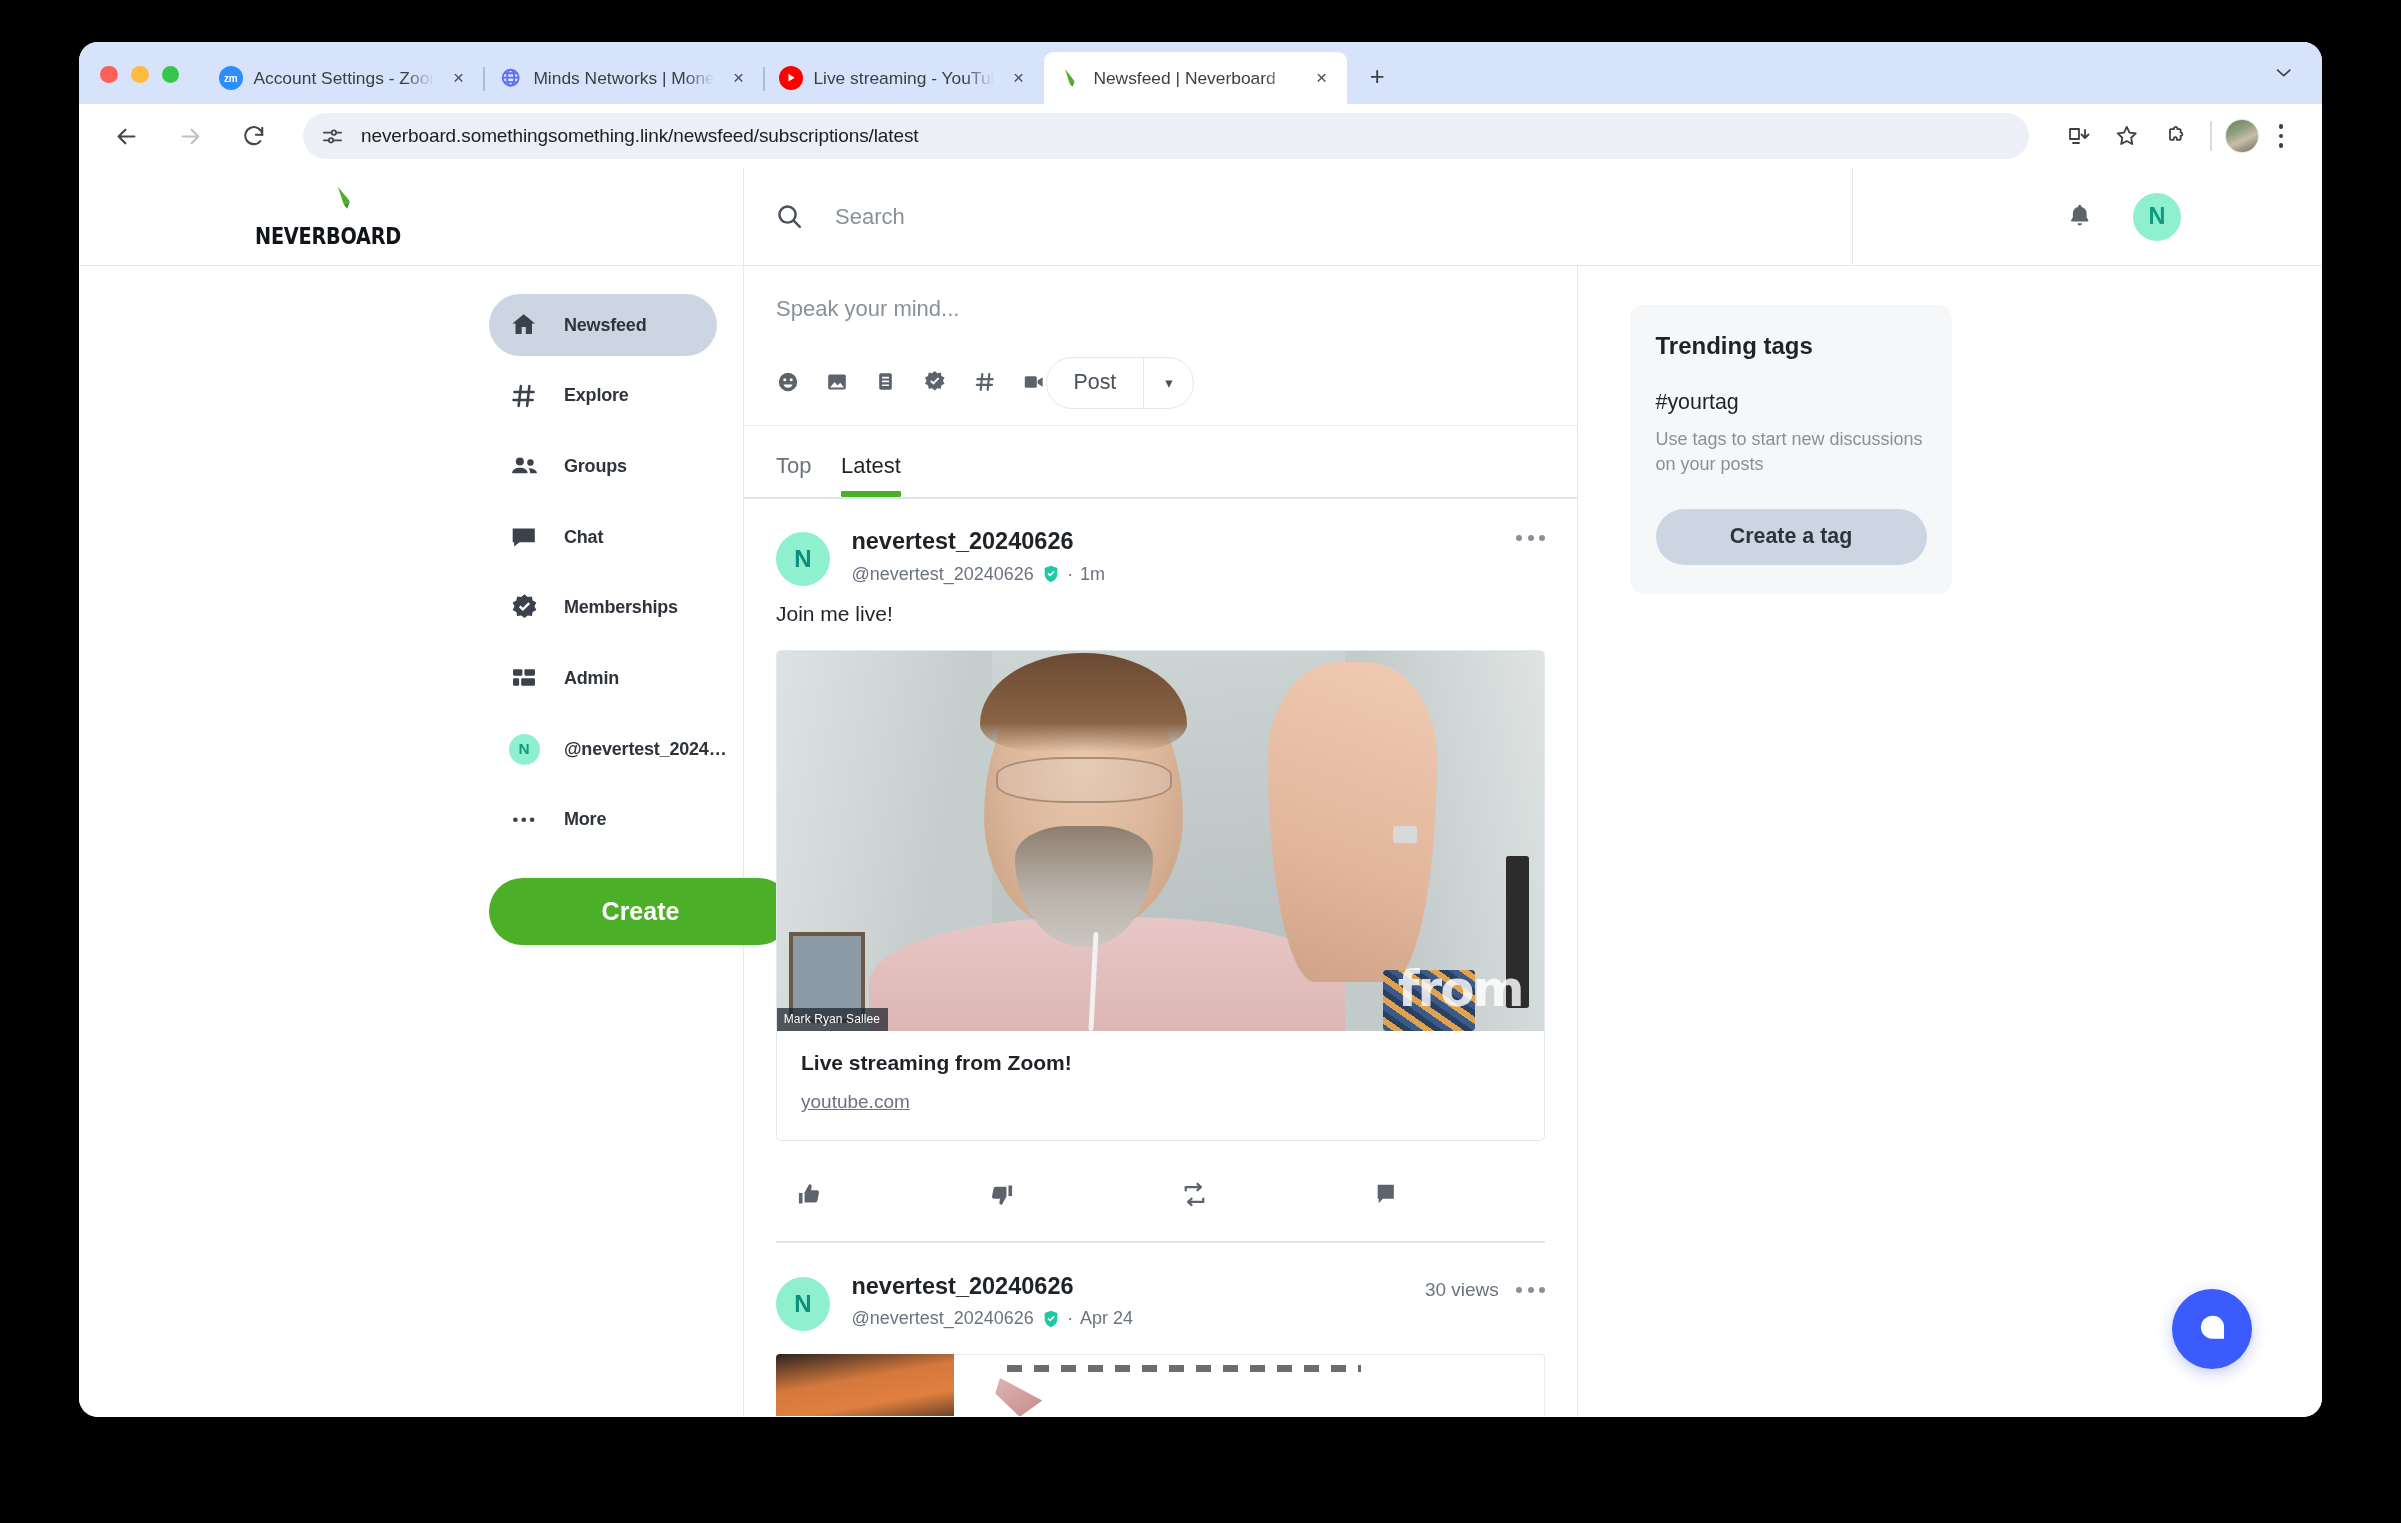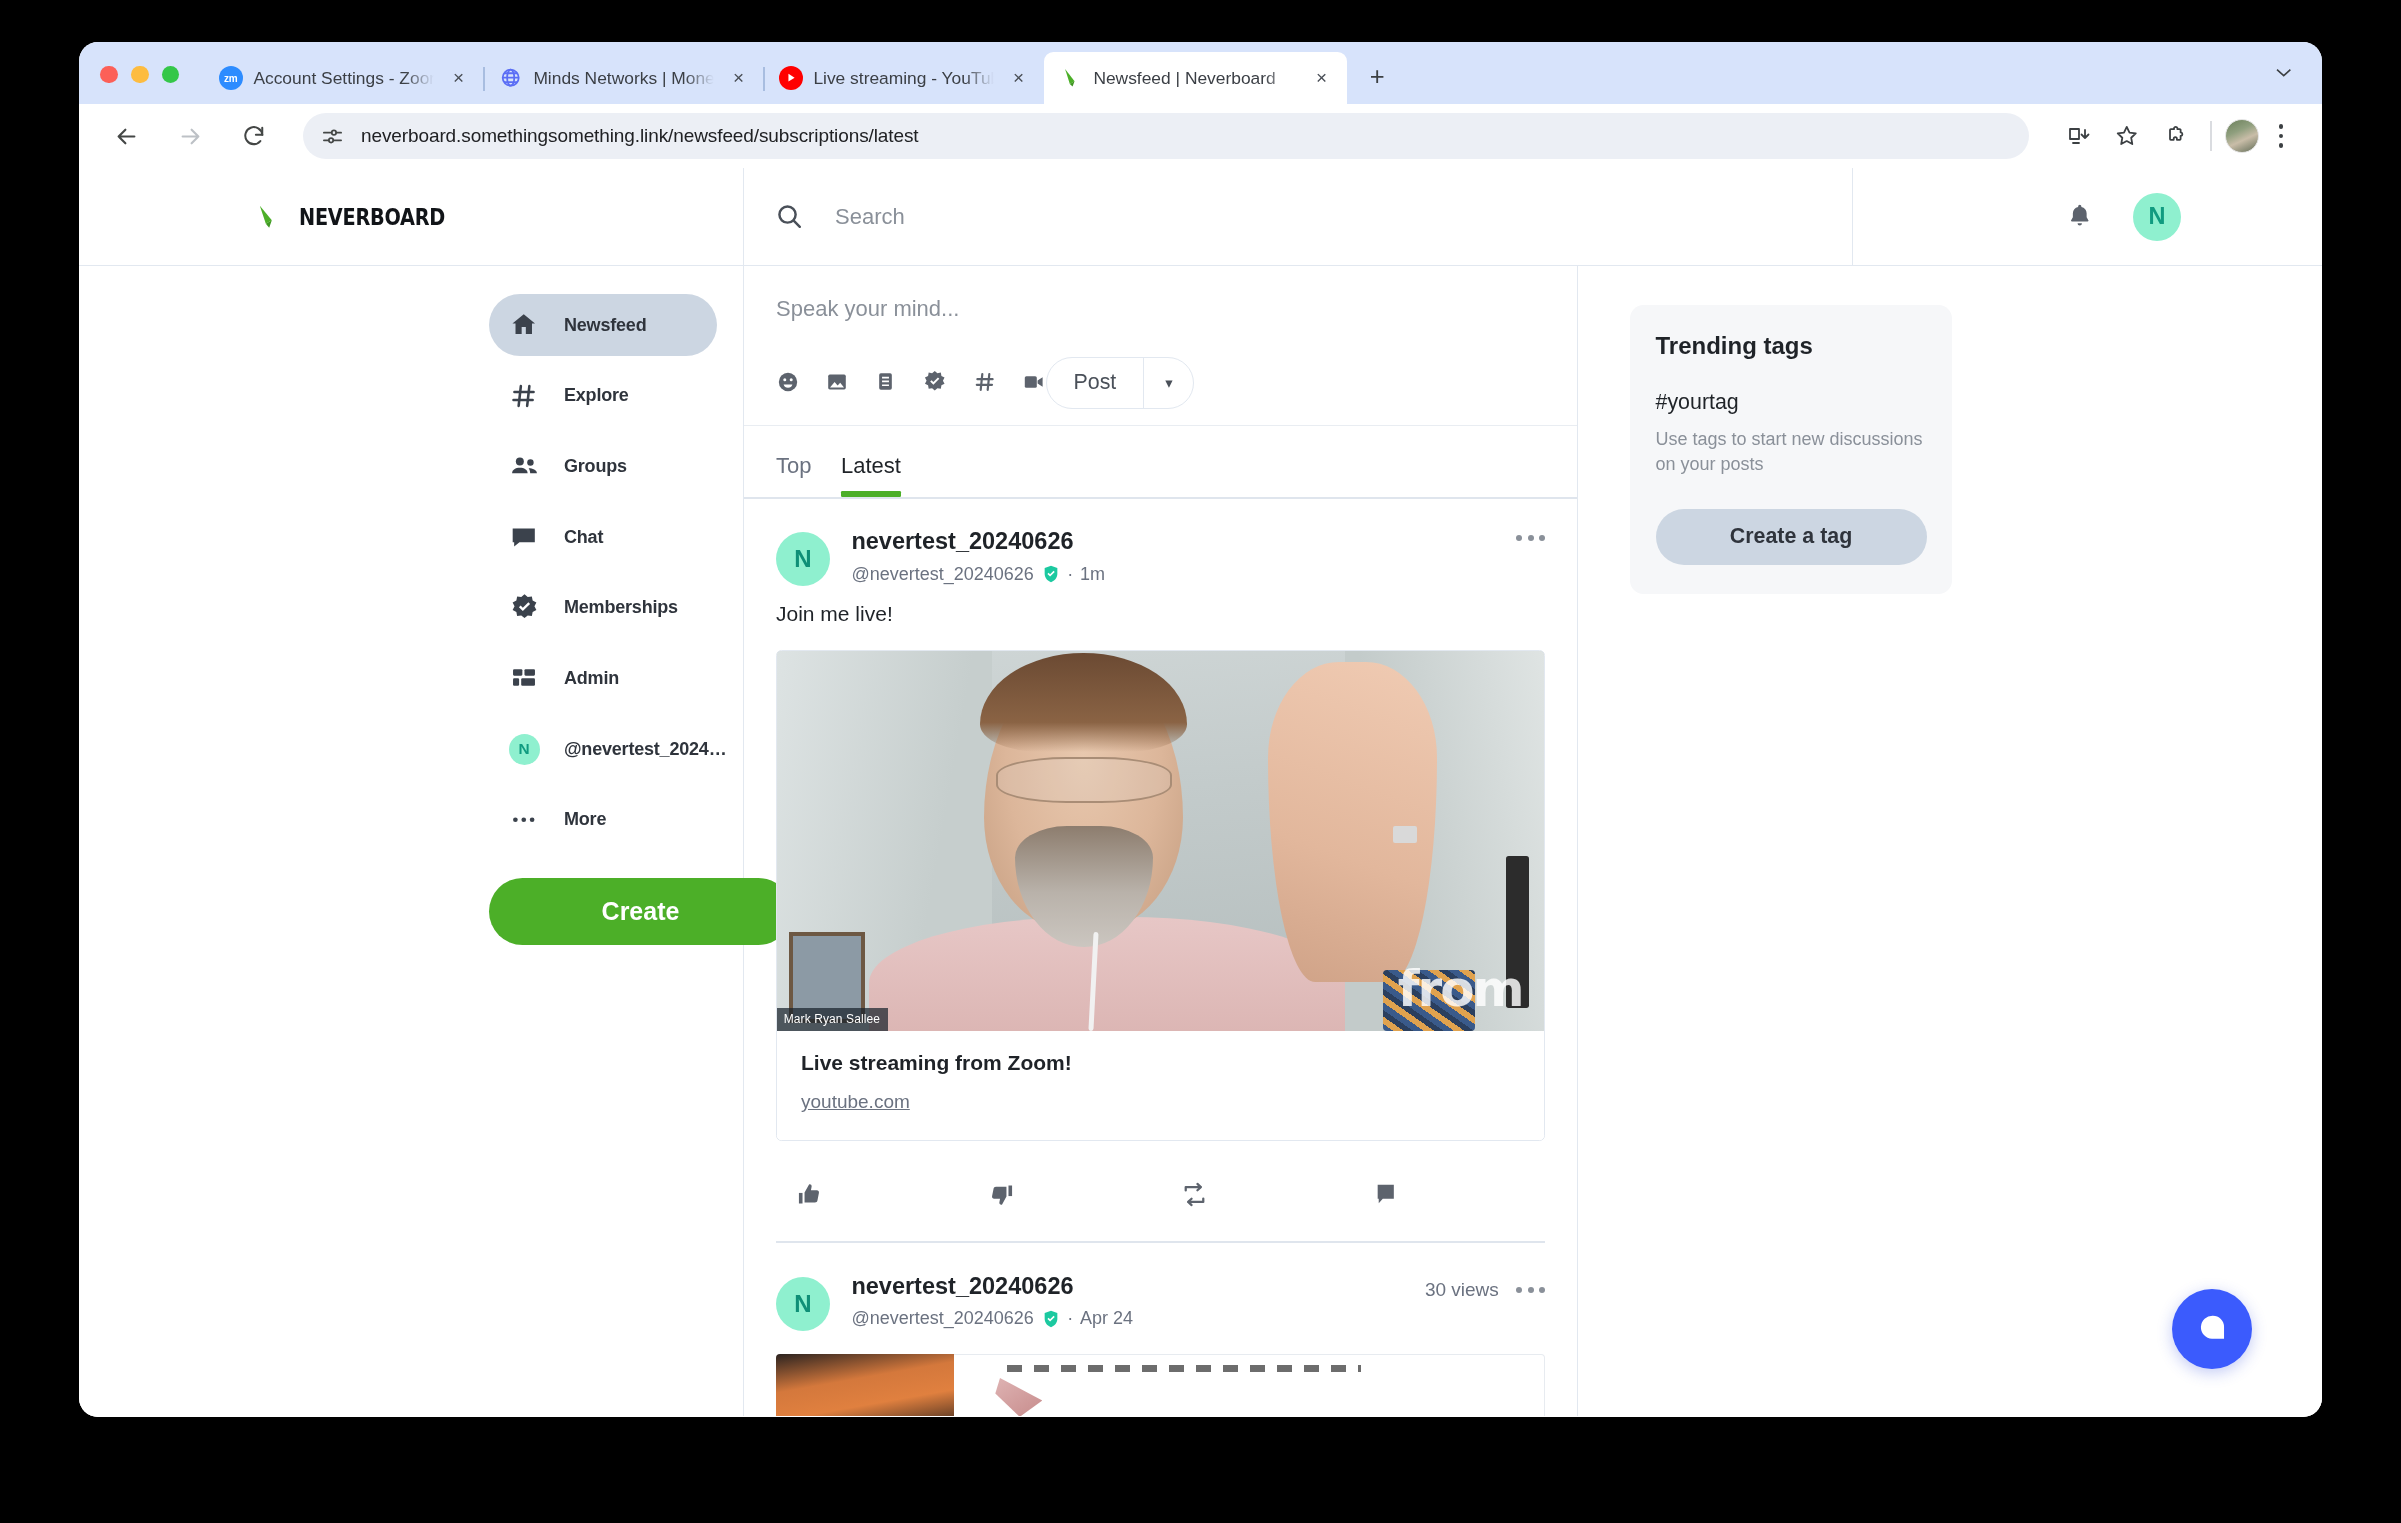--- a/index.html
+++ b/index.html
@@ -137,21 +137,21 @@
   
   .app-header {
     display: flex; height: 98px;
     border-bottom: 1.3px solid #e2e8f0;
   }
   .brand-col {
     width: 665px; flex: 0 0 665px;
     display: flex; align-items: center; padding-left: 176px;
     border-right: 1.3px solid #e2e8f0;
   }
-  .logo { display: flex; align-items: center; gap: 21px; }
+  .logo { display: flex; align-items: center; gap: 10px; flex-direction: column; }
   .logo-mark { width: 23px; height: 28px; }
   .logo-text {
     font-family: "DejaVu Sans", sans-serif;
     font-size: 23.5px; font-weight: 700; letter-spacing: -0.3px;
     color: #111418;
     transform: scaleX(0.82); transform-origin: left center;
   }
   .search-col {
     flex: 1 1 auto; display: flex; align-items: center;
     padding-left: 29.5px; gap: 32px;

